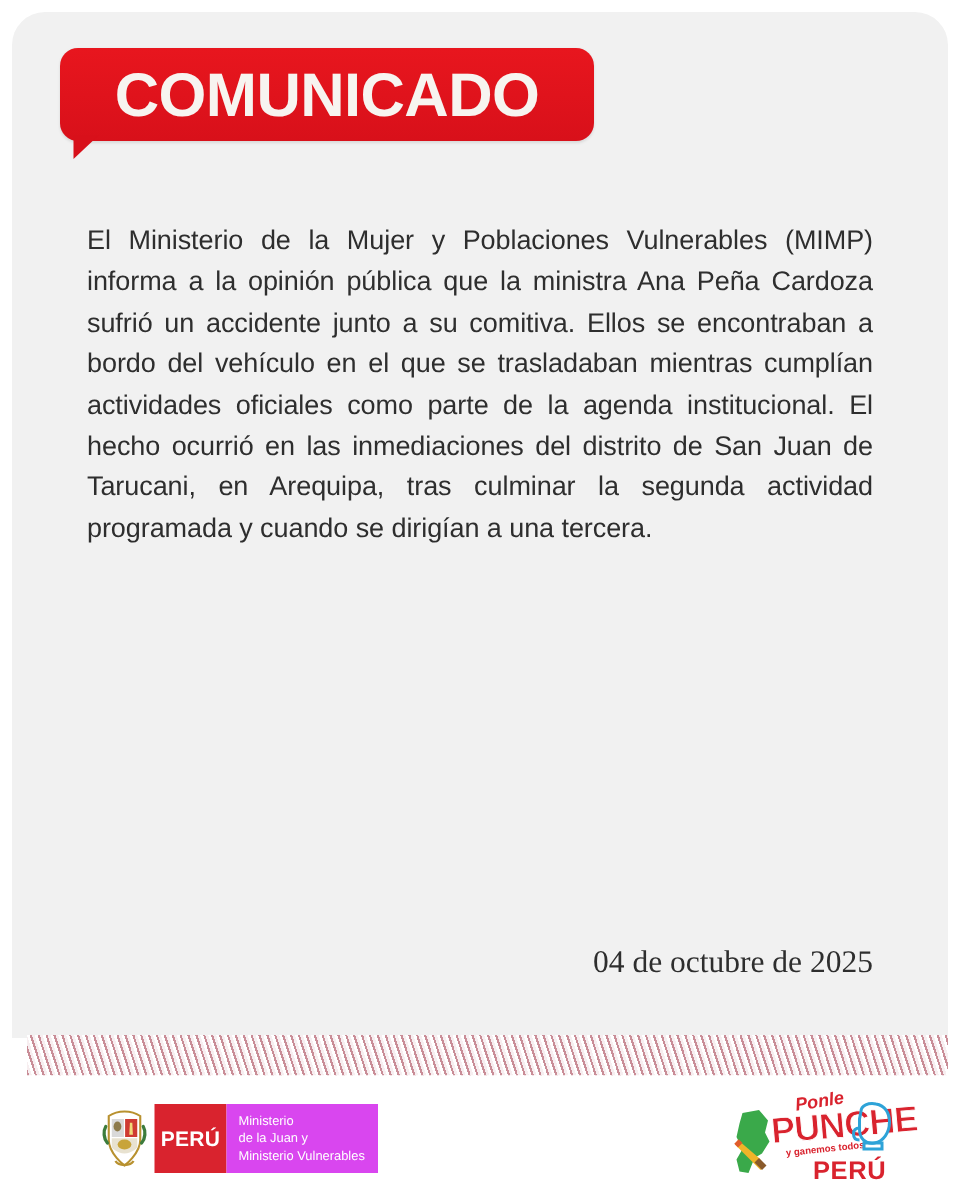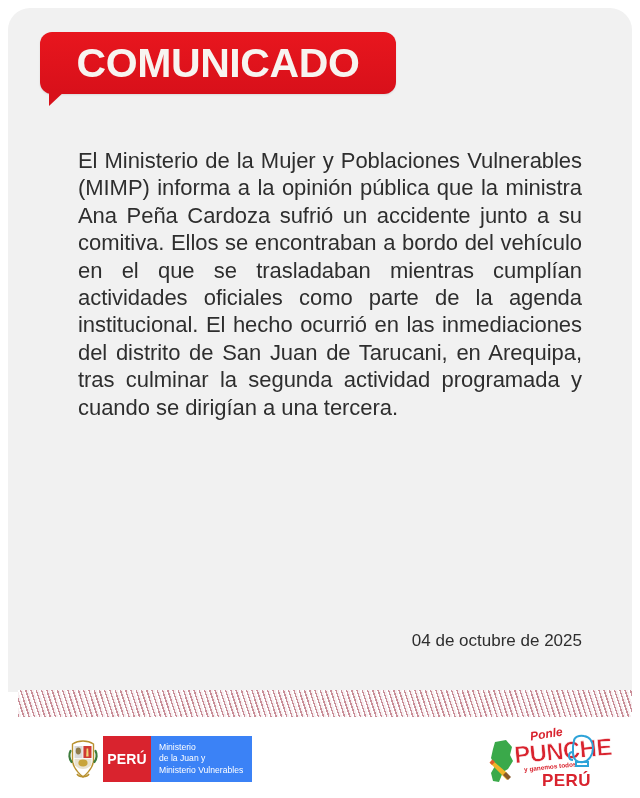--- a/index.html
+++ b/index.html
@@ -80,37 +80,36 @@
     position: absolute;
     left: 58px;
     top: 147px;
     width: 524px;
   }
   .para {
     text-align: justify;
     text-justify: inter-word;
     color: #2e2e2e;
     font-family: "Liberation Sans", sans-serif;
-    font-size: 22px;
+    font-size: 18px;
     line-height: 27.4px;
     letter-spacing: -0.05px;
     margin-bottom: 19px;
-    margin-left: 20px;
   }
   .para:last-child { margin-bottom: 0; }
 
   .date-line {
     position: absolute;
     left: 58px;
     top: 629px;
     width: 524px;
     text-align: right;
     color: #2e2e2e;
-    font-family: Liberation Sans, sans-serif;
-    font-size: 17px;
+    font-family: Liberation Serif, serif;
+    font-size: 21px;
     line-height: 24px;
   }
 
   
   .stripe-band {
     position: absolute;
     left: 18px;
     top: 690px;
     width: 614px;
     height: 27px;
@@ -158,21 +157,21 @@
     display: flex;
     align-items: center;
     justify-content: center;
     color: #ffffff;
     font-family: "Liberation Sans", sans-serif;
     font-weight: 700;
     font-size: 14px;
     letter-spacing: 0.2px;
   }
   .mimp-block {
-    background: #3b82f6;
+    background: #d946ef;
     padding: 4px 9px 4px 8px;
     display: flex;
     flex-direction: column;
     justify-content: center;
     color: #ffffff;
     font-family: "Liberation Sans", sans-serif;
     font-size: 8.6px;
     line-height: 11.6px;
     white-space: nowrap;
   }

